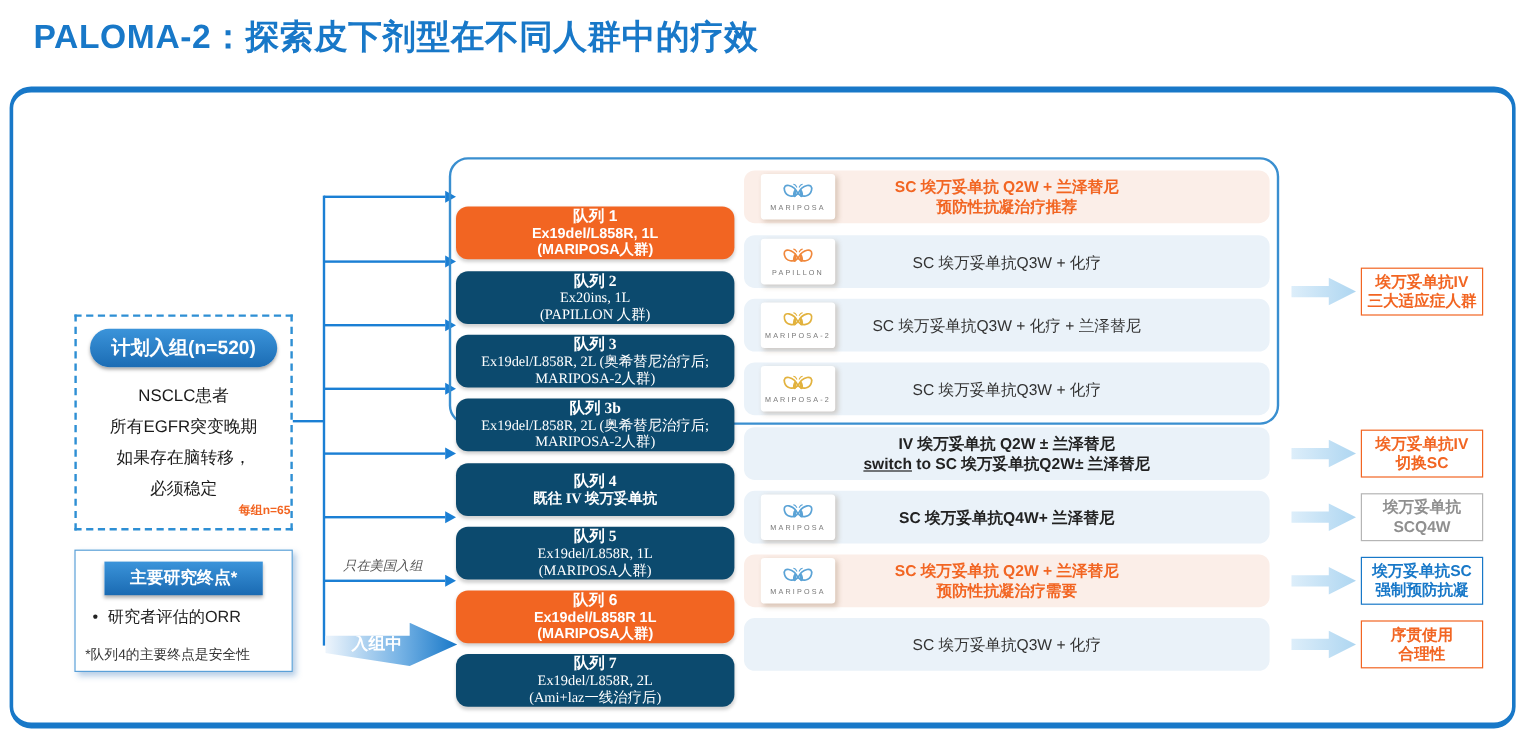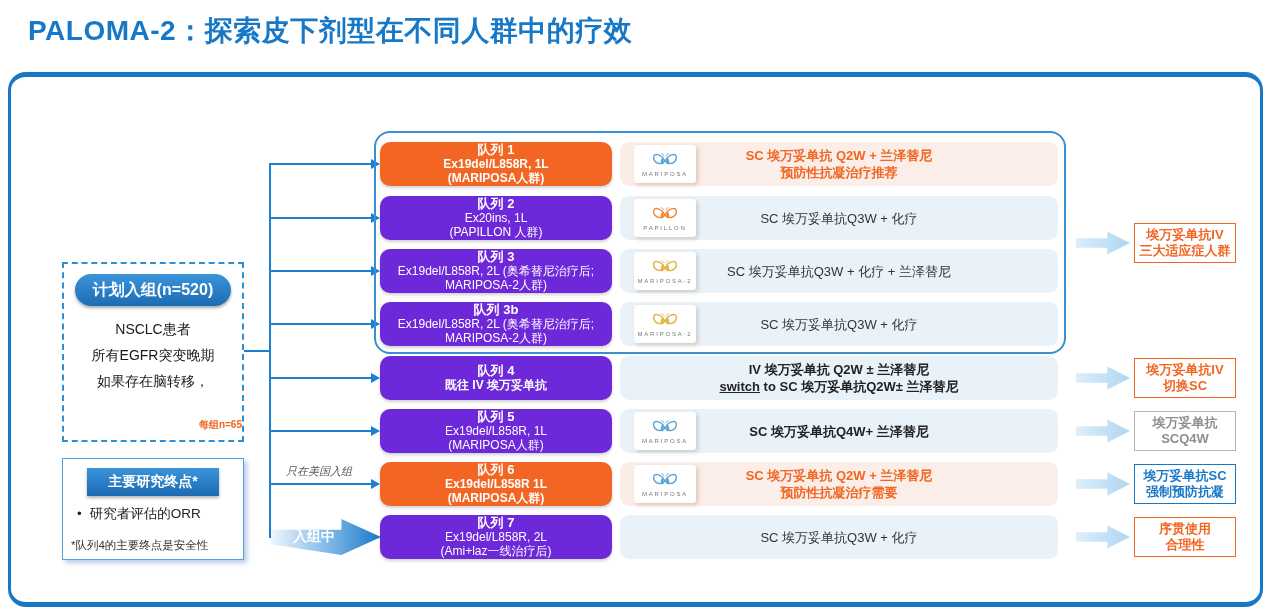--- a/index.html
+++ b/index.html
@@ -35,22 +35,22 @@
   .us-only-label { position:absolute; left:286px; top:464px; font-size:11px; font-style:italic; color:#555; }
   .big-arrow { position:absolute; left:271px; top:519px; width:110px; height:36px;
     background:linear-gradient(90deg,#eef5fc 0%,#7ab5e6 55%,#1878c8 100%);
     clip-path:polygon(0 30%,64% 30%,64% 0,100% 50%,64% 100%,0 70%); }
   .big-arrow span { position:absolute; left:10px; top:50%; transform:translateY(-50%); width:60%; text-align:center;
     color:#fff; font-weight:bold; font-size:14px; }
 
   
   .cohort { position:absolute; left:380px; width:232px; height:44px; border-radius:10px; color:#fff; text-align:center;
     display:flex; flex-direction:column; align-items:center; justify-content:center; line-height:14px;
-    box-shadow:0 2px 3px rgba(0,0,0,0.18); }
-  .cohort.blue { background:#6d28d9; }
+    box-shadow:0 2px 3px rgba(0,0,0,0.18);margin-top:30px; }
+  .cohort.blue { background:#0c4a6e;font-family:Liberation Serif, serif; }
   .cohort.orange { background:#f26522; }
   .cohort .c-title { font-size:13px; font-weight:bold; }
   .cohort .c-line { font-size:12px; }
   .cohort.orange .c-line, .cohort .c-line.bold { font-weight:bold; }
 
   
   .group-outline { position:absolute; left:374px; top:131px; width:692px; height:223px; border:2px solid #3a8fd0; border-radius:16px; }
 
   
   .trow { position:absolute; left:620px; width:438px; height:44px; border-radius:9px; display:flex; align-items:center; justify-content:center; text-align:center; }
@@ -111,20 +111,21 @@
   <div class="big-arrow">
     <span>入组中</span>
   </div>
 
   <div class="enroll-box">
     <div class="enroll-pill">计划入组(n=520)</div>
     <div class="enroll-text">
       <div>NSCLC患者</div>
       <div>所有EGFR突变晚期</div>
       <div>如果存在脑转移，</div>
+      <div>必须稳定</div>
     </div>
     <div class="enroll-per">每组n=65</div>
   </div>
 
   <div class="endpoint-box">
     <div class="endpoint-header">主要研究终点*</div>
     <div class="endpoint-bullet">
       <span class="bm">•</span><span>研究者评估的ORR</span>
     </div>
     <div class="endpoint-foot">*队列4的主要终点是安全性</div>

